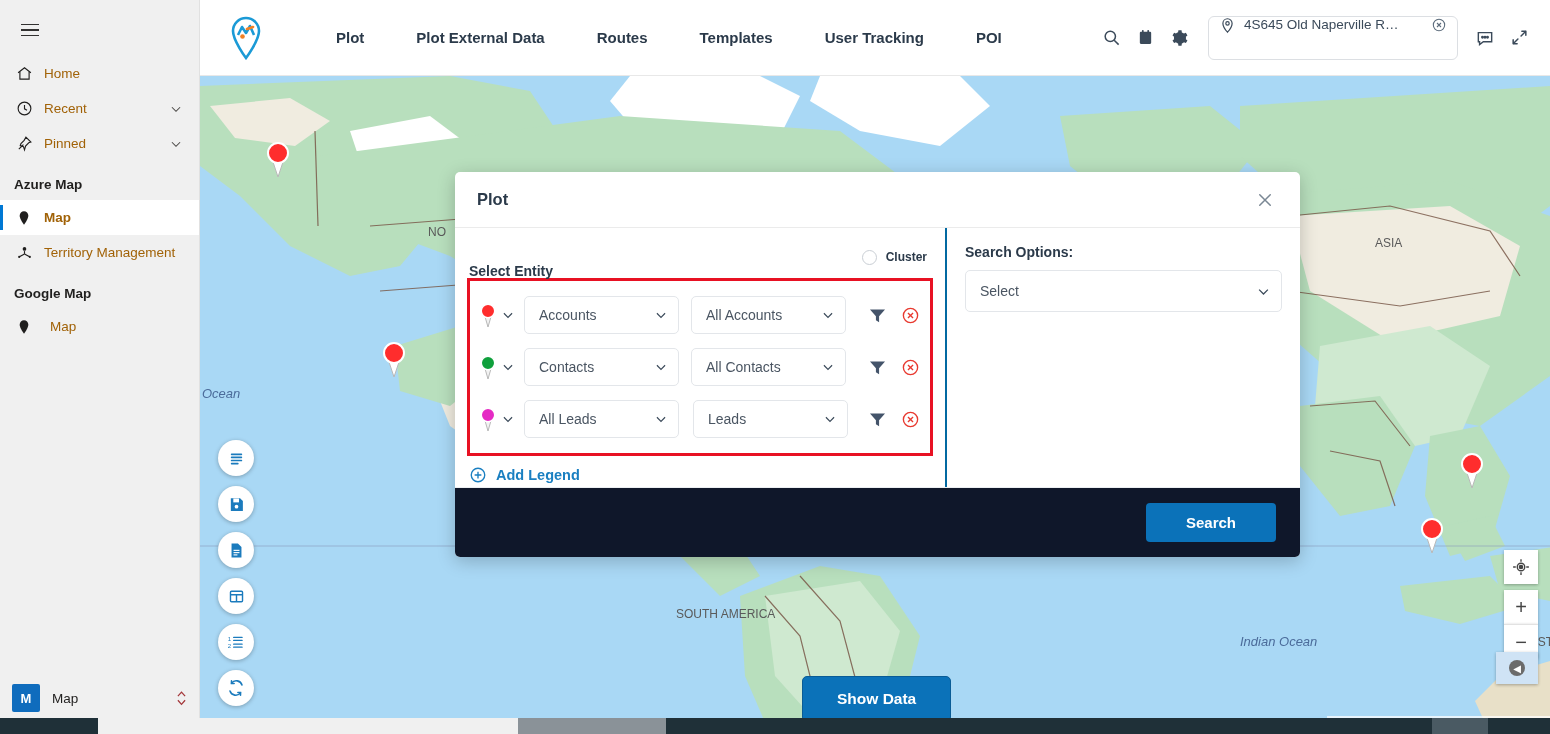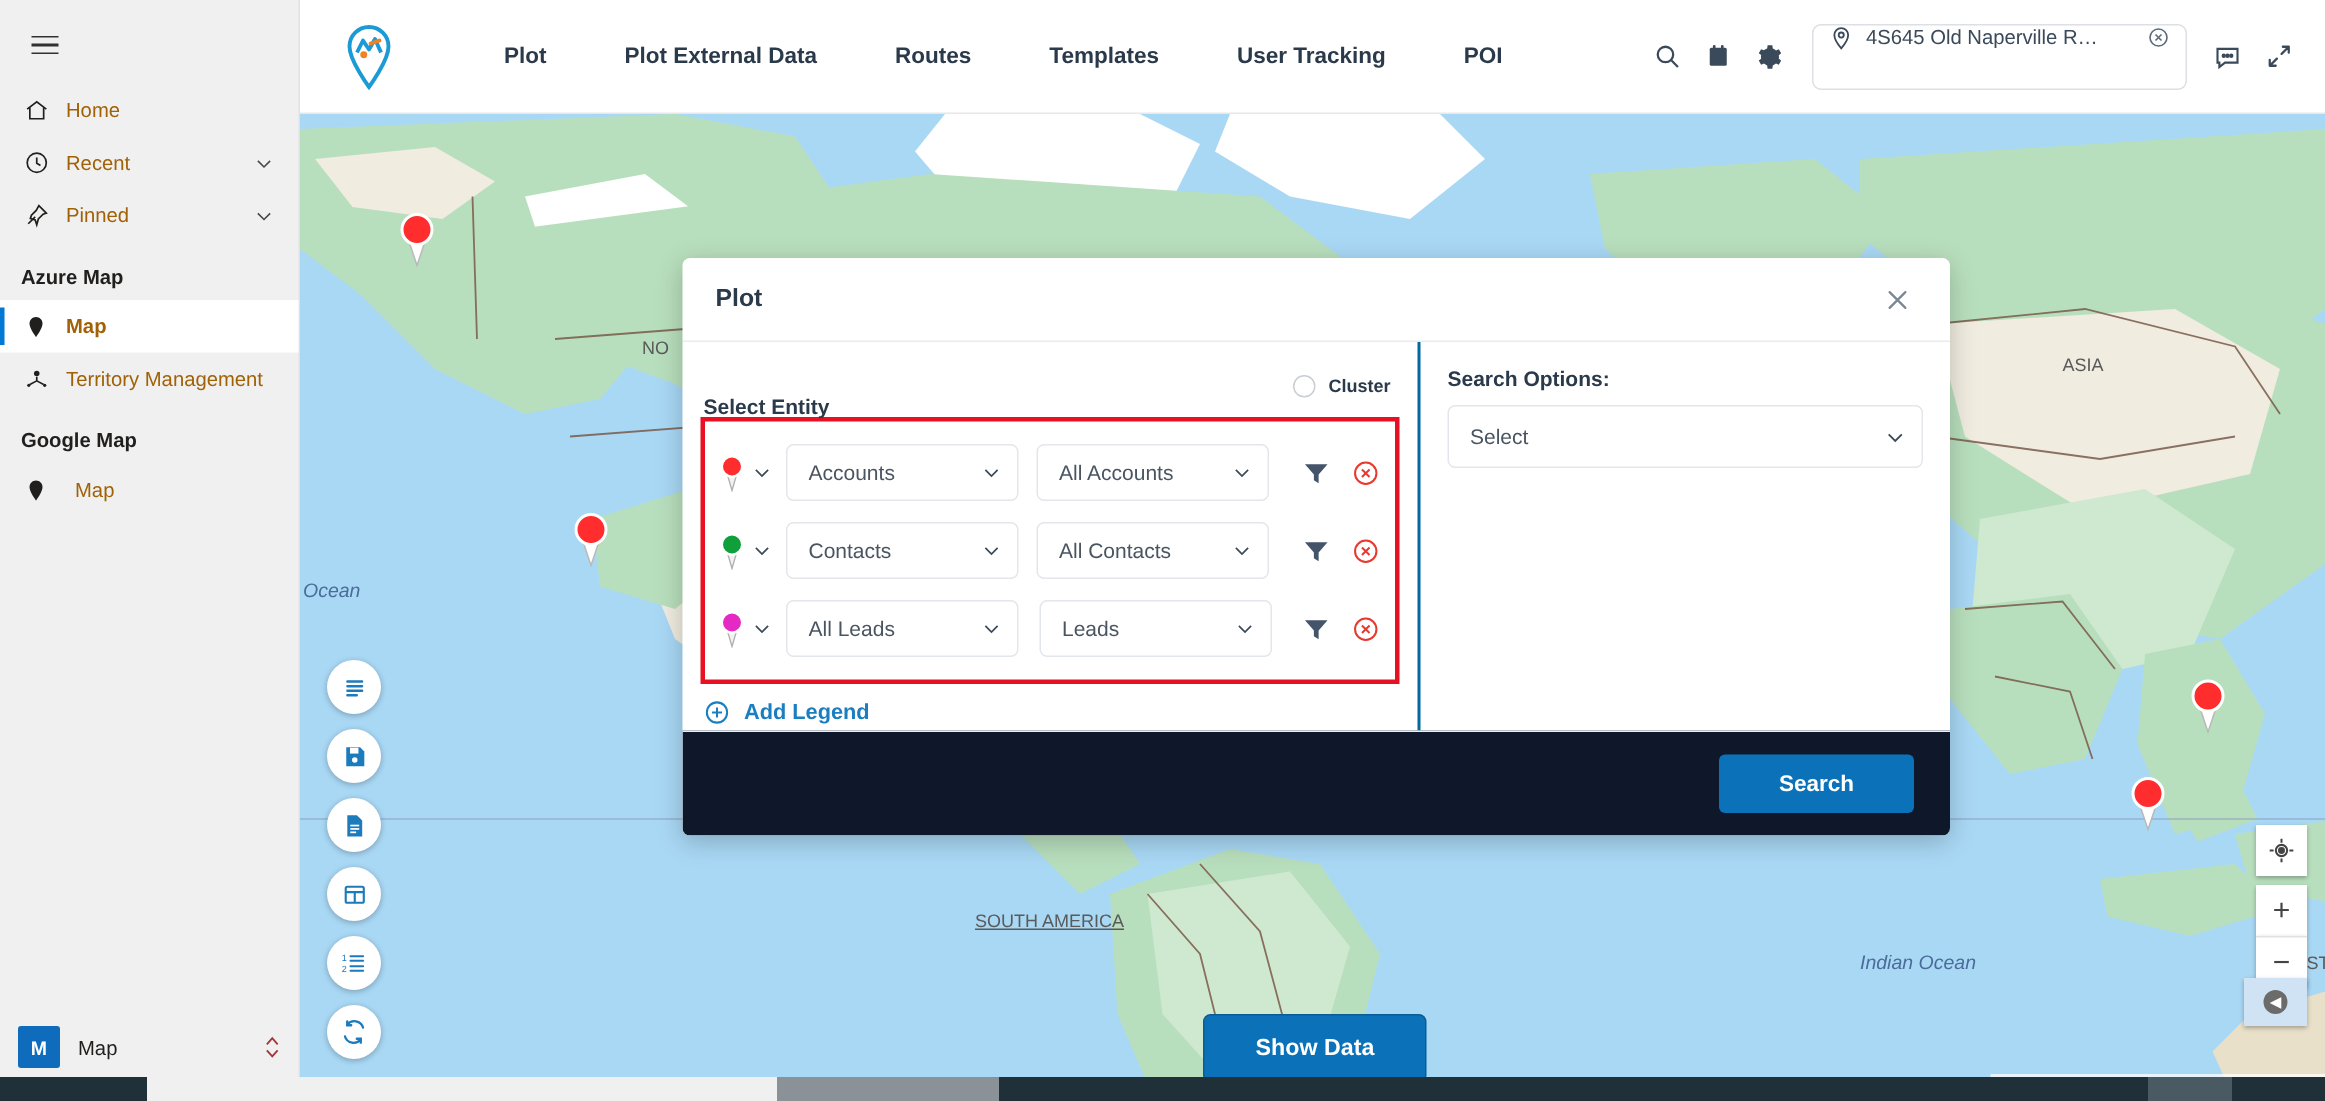--- a/index.html
+++ b/index.html
@@ -463,21 +463,21 @@
         <path d="M1130,375 L1180,385 L1195,430"></path>
         <path d="M900,170 L960,165 L1000,200 L1020,270"></path>
         <path d="M880,240 L950,235 L1010,260"></path>
       </g>
 
       <line x1="0" y1="470" x2="1350" y2="470" stroke="#8899bb" stroke-width="1" opacity=".6"></line>
     </svg>
 
     <div class="maplabel" style="left:228px;top:149px;">NO</div>
     <div class="maplabel ocean" style="left:2px;top:310px;">Ocean</div>
-    <div class="maplabel" style="left:450px;top:531px;text-decoration:underline;">SOUTH AMERICA</div>
+    <div class="maplabel" style="left:476px;top:531px;">SOUTH AMERICA</div>
     <div class="maplabel" style="left:1175px;top:160px;">ASIA</div>
     <div class="maplabel ocean" style="left:1040px;top:558px;">Indian Ocean</div>
     <div class="maplabel" style="left:1321px;top:559px;">AUST</div>
 
     <div class="pin-marker" style="left:63px;top:63px;">
       <svg width="30" height="40" viewBox="0 0 30 40">
         <path d="M15 38 L9 20 L21 20 Z" fill="#fff" stroke="#b9b9b9" stroke-width="1"></path>
         <circle cx="15" cy="14" r="10" fill="#ff2d2d" stroke="#ffffff" stroke-width="2"></circle>
       </svg>
     </div>

